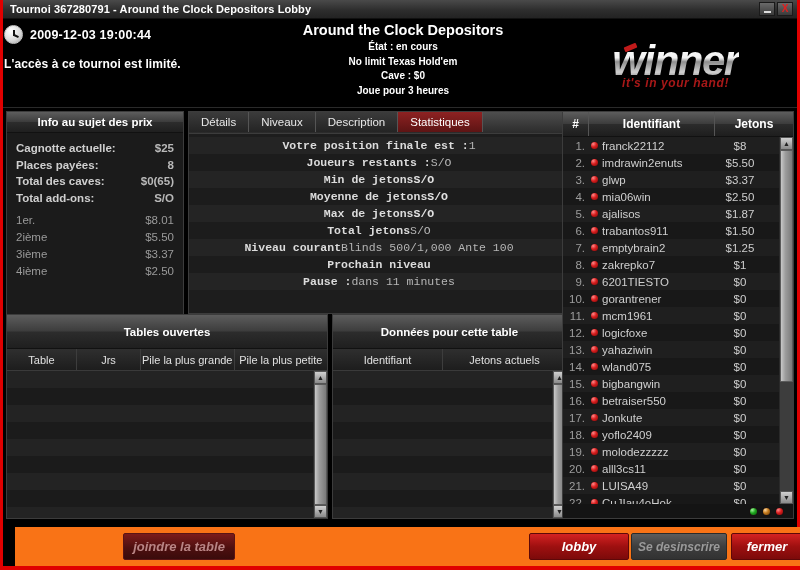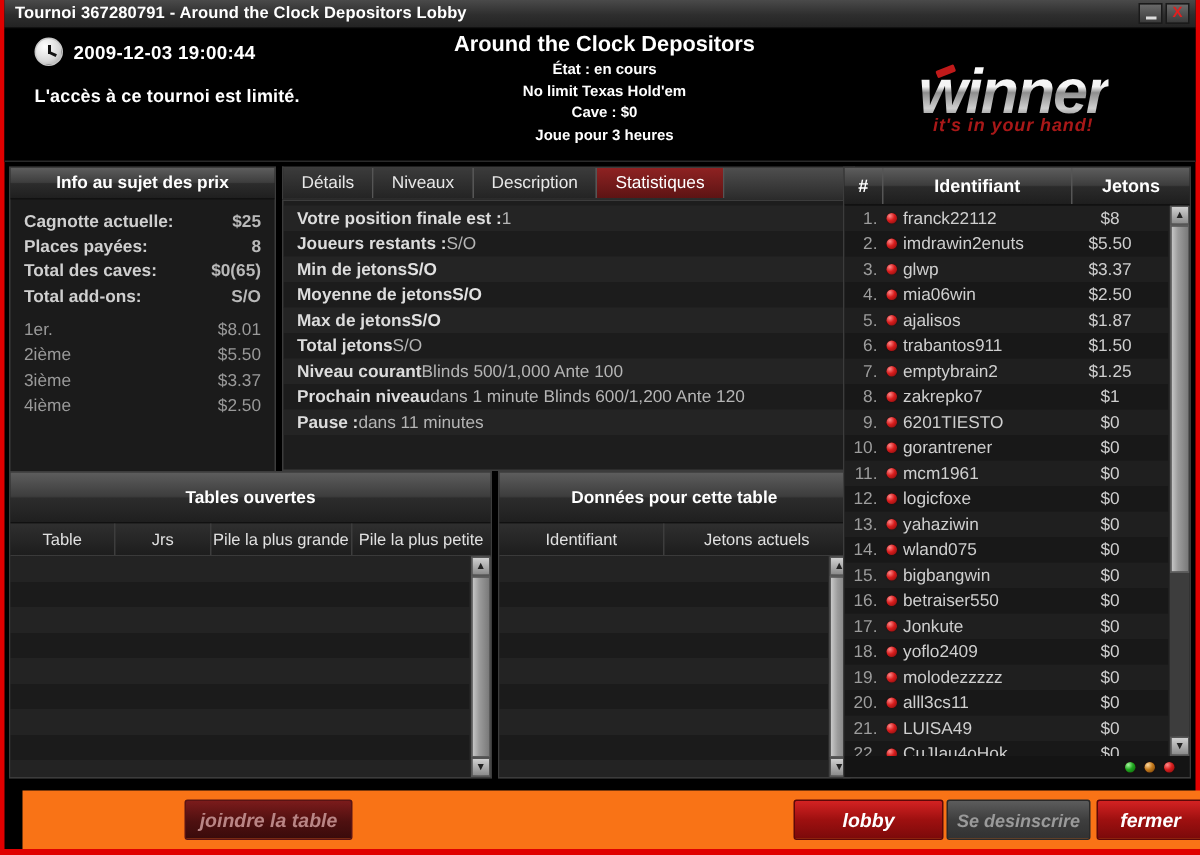--- a/index.html
+++ b/index.html
@@ -42,21 +42,21 @@
   .win-btn .minglyph {
     display:block; width: 7px; height: 2px; background: #ddd; margin-top: 5px;
   }
 
   
   .header {
     position: relative; height: 89px;
     background: #000;
     border-bottom: 1px solid #2a2a2a;
   }
-  .hdr-left { position: absolute; left: 20px; top: 6px; width: 260px; }
+  .hdr-left { position: absolute; left: 1px; top: 6px; width: 260px; }
   .clock-row { display: flex; align-items: center; gap: 7px; }
   .clock-icon {
     width: 19px; height: 19px; border-radius: 50%;
     background: radial-gradient(circle at 35% 30%, #ffffff 0%, #d8d8d8 60%, #9a9a9a 100%);
     border: 1px solid #c8c8c8;
     position: relative; flex: none;
   }
   .clock-icon::before, .clock-icon::after {
     content: ""; position: absolute; background: #111;
     left: 50%; top: 50%; transform-origin: 0 0;
@@ -136,22 +136,22 @@
     background: linear-gradient(180deg,#3b3b3b 0%,#242424 100%);
     border-right: 1px solid #555;
   }
   .tab.active { background: linear-gradient(180deg,#8e2222 0%,#5d1414 100%); color: #fff; }
   .tabs-filler { flex: 1; background: linear-gradient(180deg,#4e4e4e,#2b2b2b); }
   .stats {
     height: 181px; border: 1px solid #3c3c3c; background: #1d1d1d;
     padding: 3px 0 0 0; overflow: hidden;
   }
   .srow {
-    display: flex; justify-content: flex-start; align-items: center;
-    padding: 0 9px; height: 17px; font-size: 11.5px;
+    display: flex; justify-content: center; align-items: center;
+    padding: 0 9px; height: 17px; font-size: 11.5px; font-family: Liberation Mono, monospace;
   }
   .srow:nth-child(odd) { background: #242424; }
   .srow:nth-child(even) { background: #1c1c1c; }
   .srow .lbl { color: #dcdcdc; font-weight: bold; }
   .srow .val { color: #b5b5b5; }
   .srow .val.bold { color: #e2e2e2; font-weight: bold; }
 
   
   .players {
     position: absolute; right: 3px; top: 3px; width: 232px; height: 408px;
@@ -377,21 +377,20 @@
           <div class="srow">
             <span class="lbl">Total jetons</span>
             <span class="val">S/O</span>
           </div>
           <div class="srow">
             <span class="lbl">Niveau courant</span>
             <span class="val">Blinds 500/1,000 Ante 100</span>
           </div>
           <div class="srow">
             <span class="lbl">Prochain niveau</span>
-            <span class="val">dans 1 minute Blinds 600/1,200 Ante 120</span>
           </div>
           <div class="srow">
             <span class="lbl">Pause :</span>
             <span class="val">dans 11 minutes</span>
           </div>
         </div>
     </div>
 
     <div class="bottom">
       <div class="tbl tbl-open">

